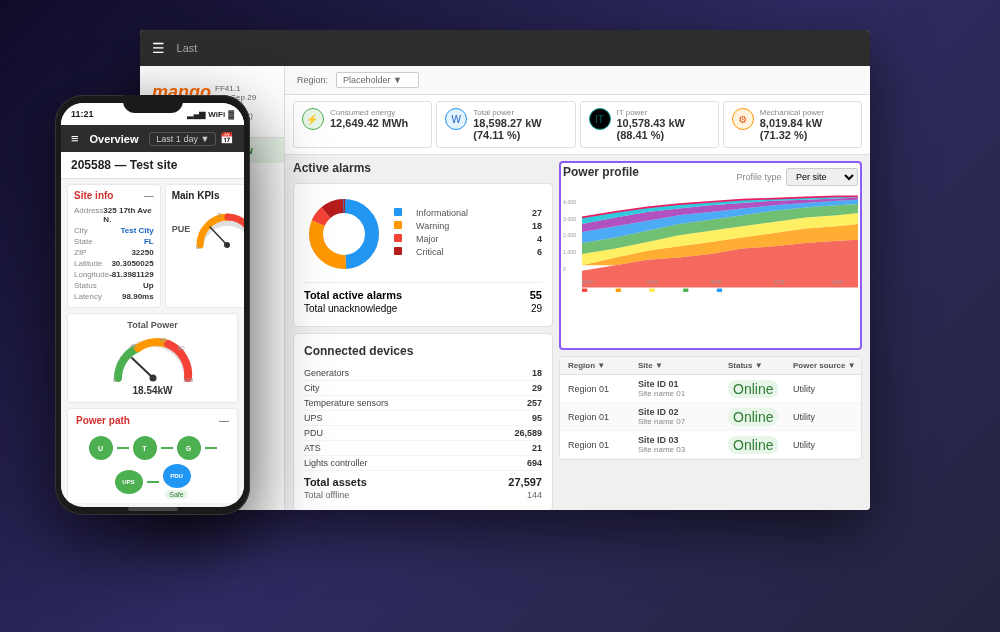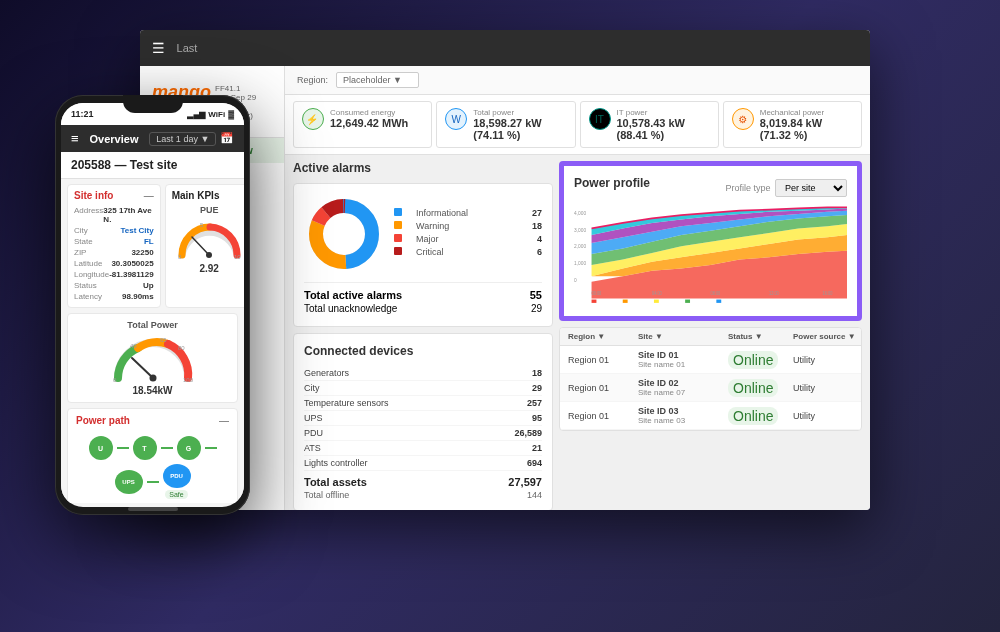--- a/index.html
+++ b/index.html
@@ -277,24 +277,24 @@
       justify-content: space-between;
     }
 
     
     .panel-right {
       flex: 1;
       min-width: 0;
     }
     .power-profile-box {
       background: #fff;
-      border: 5px solid #8b5cf6;
+      border: 2px solid #8b5cf6;
       border-radius: 4px;
-      padding: 10px;
-      height: 160px;
+      padding: 2px;
+      height: 189px;
       margin-bottom: 6px;
     }
     .profile-header {
       display: flex;
       justify-content: space-between;
       align-items: center;
       margin-bottom: 6px;
     }
     .profile-type-label { font-size: 9px; color: #888; }
     .profile-dropdown {
@@ -850,21 +850,21 @@
                 <span class="info-value">98.90ms</span>
               </div>
             </div>
         </div>
 
         <div style="flex:1;background:#fff;border-radius:4px;padding:5px 6px;border:1px solid #e8e8e8;">
           <div class="phone-section-header">
             <span class="phone-section-title" style="color:#222;">Main KPIs</span>
           </div>
 
-          <div style="display:flex;flex-direction:column;align-items:center;margin-top:4px;">
+          <div style="display:flex;flex-direction:row;align-items:center;margin-top:4px;">
             <span style="font-size:9px;font-weight:600;color:#555;">PUE</span>
             <svg width="75" height="48" viewBox="0 0 75 48">
               <path d="M 10 40 A 28 28 0 0 1 65 40" fill="none" stroke="#e0e0e0" stroke-width="7" stroke-linecap="round"></path>
               <path d="M 10 40 A 28 28 0 0 1 38 12" fill="none" stroke="#ff9800" stroke-width="7" stroke-linecap="round"></path>
               <path d="M 38 12 A 28 28 0 0 1 65 40" fill="none" stroke="#f44336" stroke-width="7" stroke-linecap="round"></path>
 
               <line x1="37" y1="40" x2="20" y2="22" stroke="#333" stroke-width="1.5" stroke-linecap="round"></line>
               <circle cx="37" cy="40" r="3" fill="#333"></circle>
 
               <text x="6" y="44" font-size="6" fill="#999">0</text>

